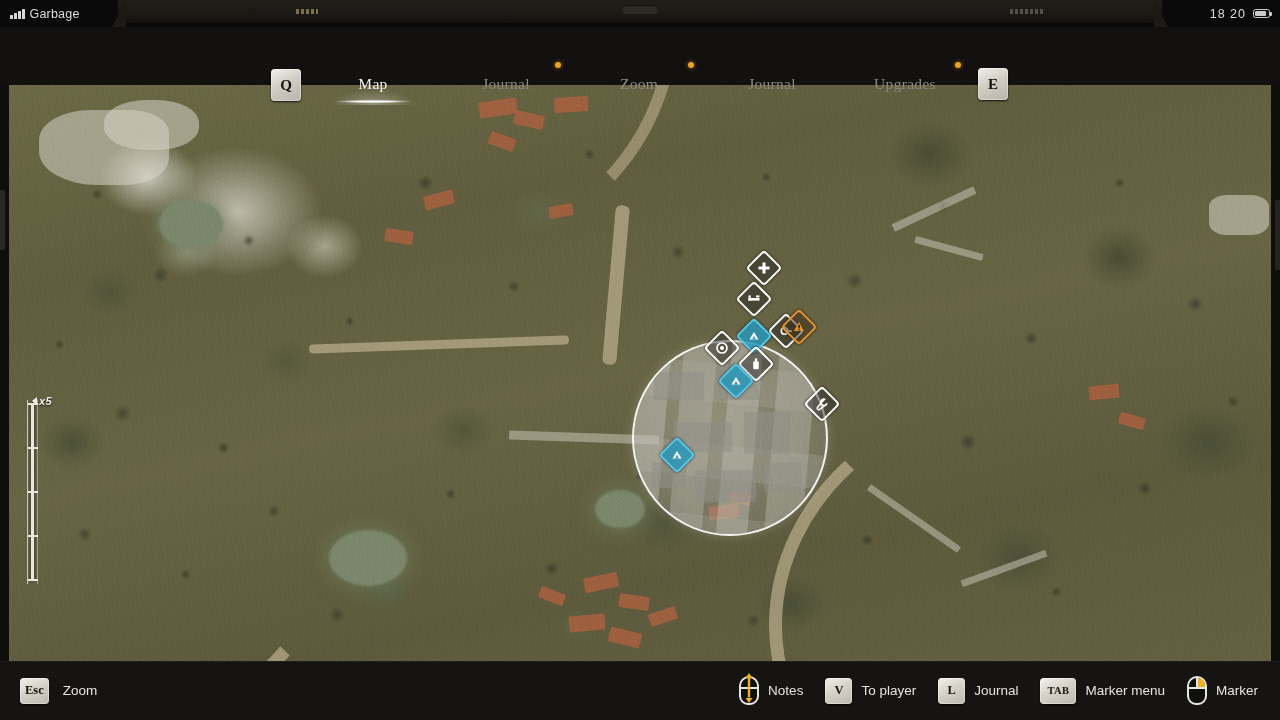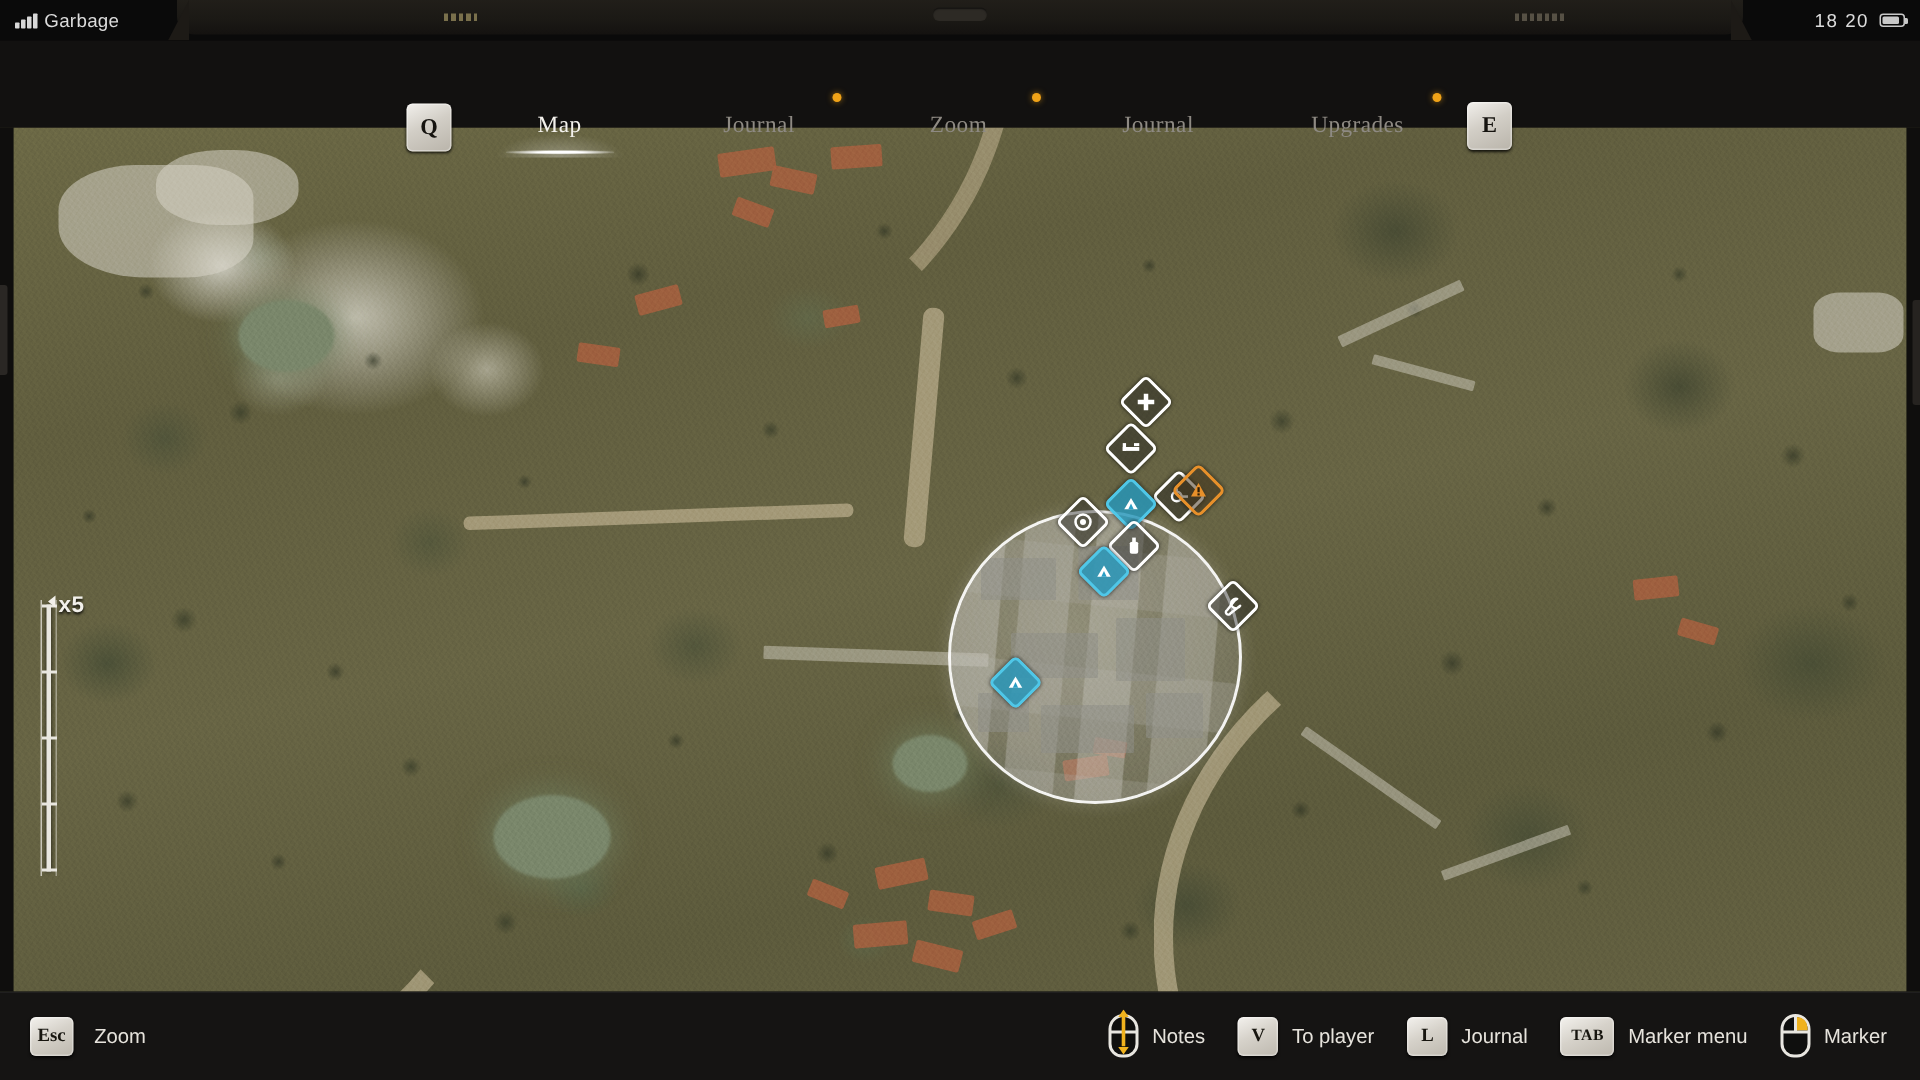--- a/index.html
+++ b/index.html
@@ -227,22 +227,22 @@
 
   
   .zoomslider{ position:absolute; left:18px; top:310px; width:18px; height:190px; z-index:12; }
   .zs-track{ position:absolute; left:4px; top:8px; width:3px; height:178px;
              background:#e9e7e0; box-shadow:0 0 3px rgba(0,0,0,.7); }
   .zs-rail{ position:absolute; left:0px; top:5px; width:11px; height:184px;
             border-left:1.5px solid rgba(235,233,226,.75);
             border-right:1.5px solid rgba(235,233,226,.45); }
   .zs-tick{ position:absolute; left:1px; width:10px; height:1.5px; background:#e9e7e0; }
   .zs-label{ position:absolute; left:12px; top:0px; color:#f2f0ea;
-             font-size:15px; font-weight:bold; letter-spacing:.3px; white-space:nowrap;
-             text-shadow:0 1px 2px rgba(0,0,0,.9); }
+             font-size:11px; font-weight:bold; letter-spacing:.3px; white-space:nowrap;
+             text-shadow:0 1px 2px rgba(0,0,0,.9);font-style:italic; }
   .zs-caret{ position:absolute; left:5px; top:2px; width:0; height:0;
              border-top:4px solid transparent; border-bottom:4px solid transparent;
              border-right:5px solid #f2f0ea; }
 
   
   .bottombar{
     position:absolute; left:0; bottom:0; width:1280px; height:59px;
     background:#151413; z-index:30;
     display:flex; align-items:center;
   }

